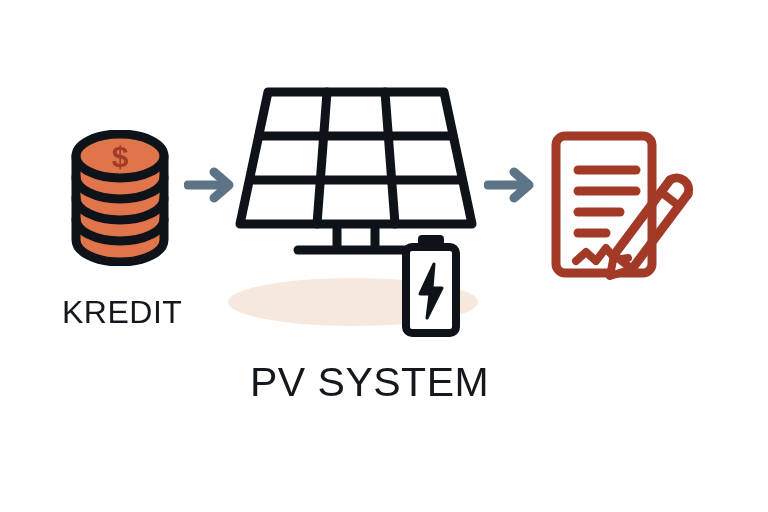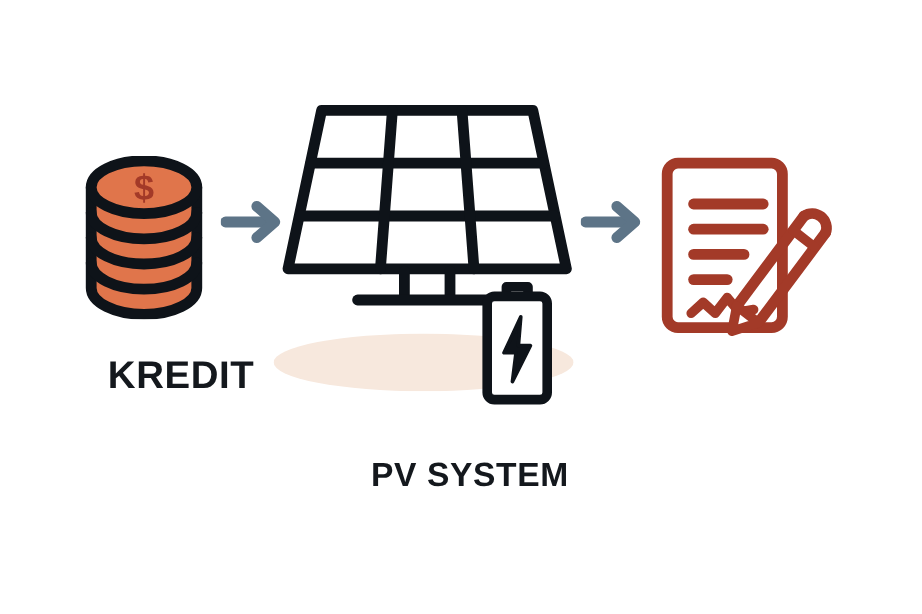--- a/index.html
+++ b/index.html
@@ -18,46 +18,46 @@
     width: 768px;
     height: 512px;
     background: #ffffff;
   }
   .node {
     position: absolute;
   }
   .label {
     position: absolute;
     font-family: "Liberation Sans", sans-serif;
-    font-weight: bold;
+    font-weight: normal;
     color: #14181d;
     letter-spacing: 0.5px;
     white-space: nowrap;
-    text-align: right;
+    text-align: left;
     line-height: 1;
   }
 
   
   #coin-stack { left: 70px; top: 130px; width: 100px; height: 136px; }
 
   
   #arrow-one  { left: 184px; top: 162px; width: 56px; height: 46px; }
   #arrow-two  { left: 484px; top: 162px; width: 56px; height: 46px; }
 
   
   #pv-shadow  { left: 228px; top: 278px; width: 250px; height: 48px; }
   #solar-panel{ left: 232px; top: 80px; width: 248px; height: 176px; }
   #battery    { left: 400px; top: 234px; width: 62px; height: 104px; }
 
   
   #contract   { left: 548px; top: 128px; width: 152px; height: 152px; }
 
   
   #label-kredit   { left: 62px;  top: 296px; width: 150px; font-size: 32px; }
-  #label-pv       { left: 250px; top: 362px; width: 224px; font-size: 28px; margin-top: 20px; }
+  #label-pv       { left: 250px; top: 362px; width: 224px; font-size: 41px; }
   #label-mietkauf { left: 512px; top: 296px; width: 206px; font-size: 32px; }
 </style>
 </head>
 <body>
 
 <div id="stage">
 
   <div class="node" id="pv-shadow">
     <svg viewBox="0 0 250 48" width="250" height="48" aria-hidden="true">
       <ellipse cx="125" cy="24" rx="125" ry="24" fill="#F7E8DD"></ellipse>

